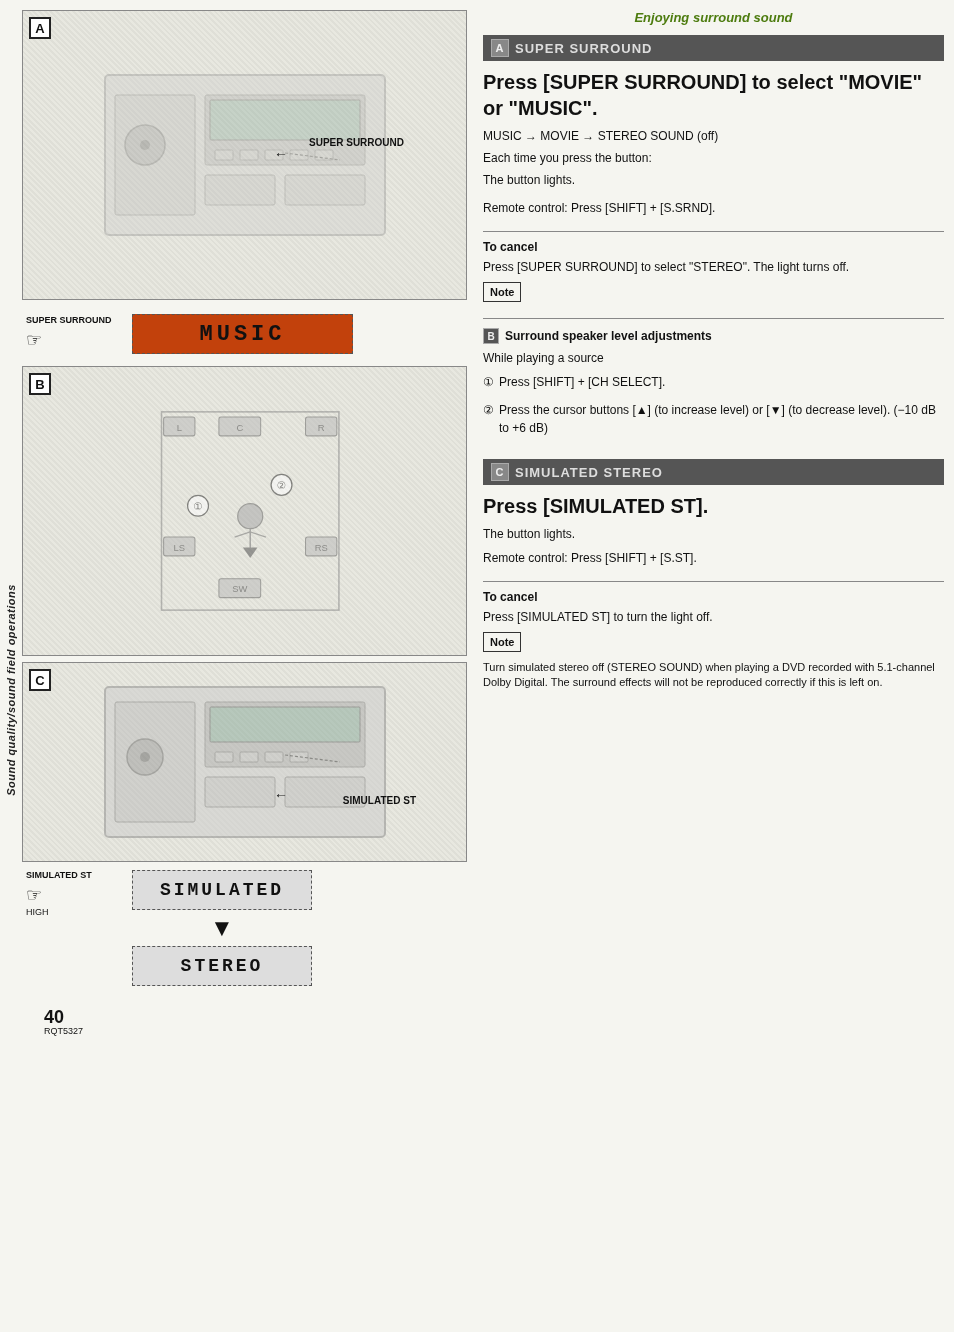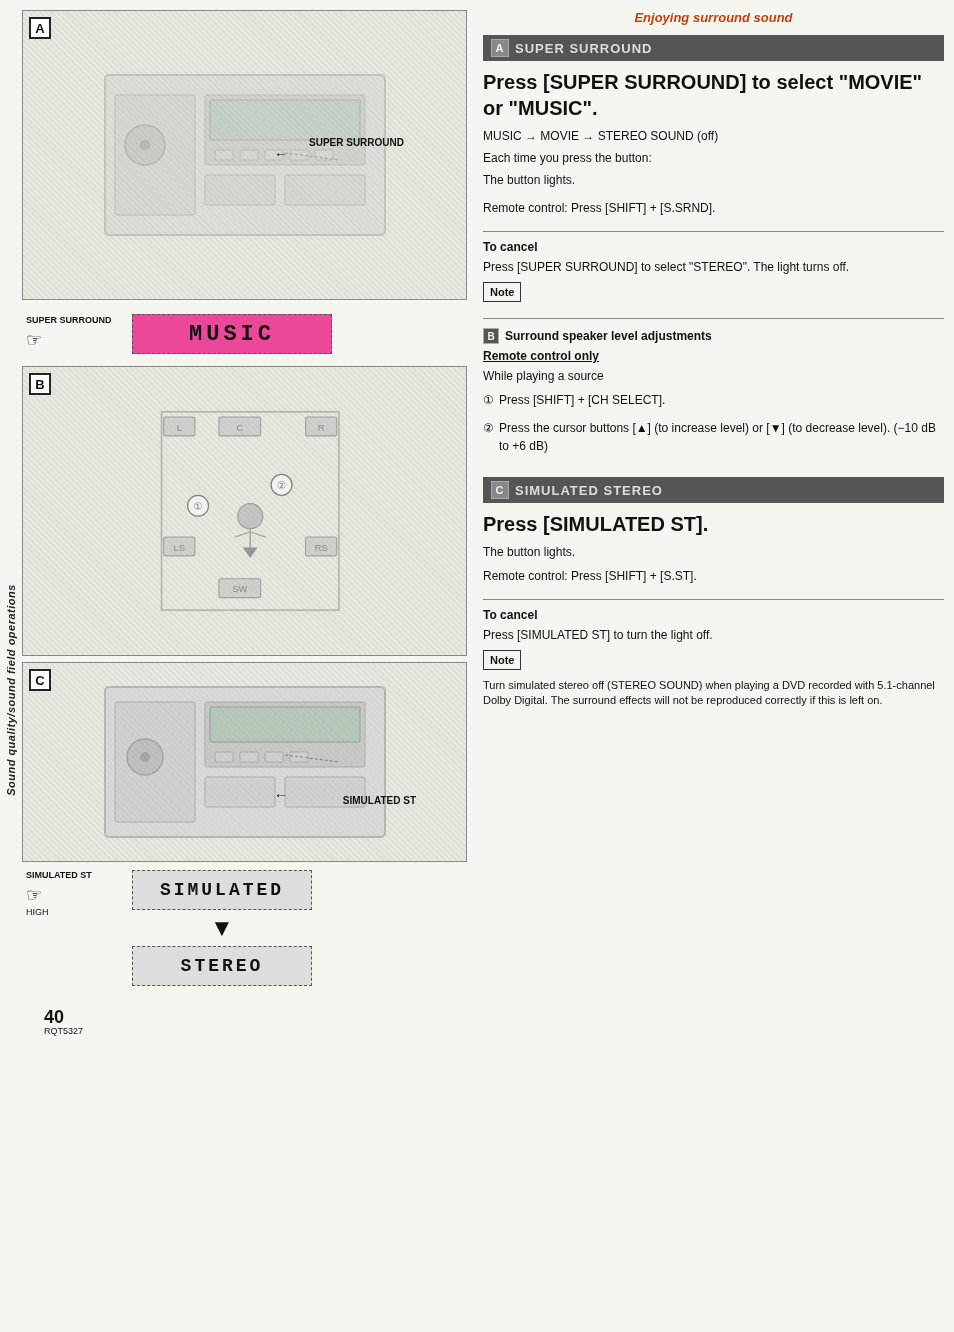--- a/index.html
+++ b/index.html
@@ -107,30 +107,30 @@
       text-align: left;
       padding-left: 4px;
       line-height: 1.3;
     }
     .display-label-left .label-title {
       font-size: 9px;
       font-weight: bold;
     }
     .lcd-display {
       border: 1.5px dashed #555;
-      width: 200px;
+      width: 221px;
       height: 40px;
       display: flex;
       align-items: center;
       justify-content: center;
       font-family: 'Courier New', monospace;
       font-size: 22px;
       letter-spacing: 4px;
       font-weight: bold;
-      background: #ec4899;
+      background: #c2410c;
       margin-left: 10px;
     }
 
     
     .panel-b {
       height: 290px;
     }
     .panel-b-img {
       width: 100%;
       height: 100%;
@@ -215,21 +215,21 @@
       flex-direction: column;
       padding-left: 8px;
     }
 
     .page-header {
       text-align: center;
       font-size: 13px;
       font-style: italic;
       font-weight: bold;
       margin-bottom: 10px;
-      color: #c2410c;
+      color: #4d7c0f;
     }
 
     
     .section-banner {
       background: #555;
       color: #ddd;
       padding: 4px 8px;
       font-size: 13px;
       font-weight: bold;
       letter-spacing: 1px;
@@ -500,21 +500,20 @@
       <span class="note-box">Note</span>
     </div>
 
     <hr class="divider">
 
     <div class="section-body" style="display:flex; align-items:center; gap:6px; margin-bottom:4px;">
       <span style="background:#555; color:#eee; width:16px; height:16px; display:inline-flex; align-items:center; justify-content:center; font-size:10px; font-weight:bold; border:1px solid #aaa;">B</span>
       <strong>Surround speaker level adjustments</strong>
     </div>
 
-    <div class="underline-heading">Remote control only</div>
 
     <div class="section-body">While playing a source</div>
 
     <div class="list-item section-gap">
       <span class="list-num">①</span>
       <span>Press [SHIFT] + [CH SELECT].</span>
     </div>
     <div class="list-item section-gap">
       <span class="list-num">②</span>
       <span>Press the cursor buttons [▲] (to increase level) or [▼] (to decrease level). (−10 dB to +6 dB)</span>

